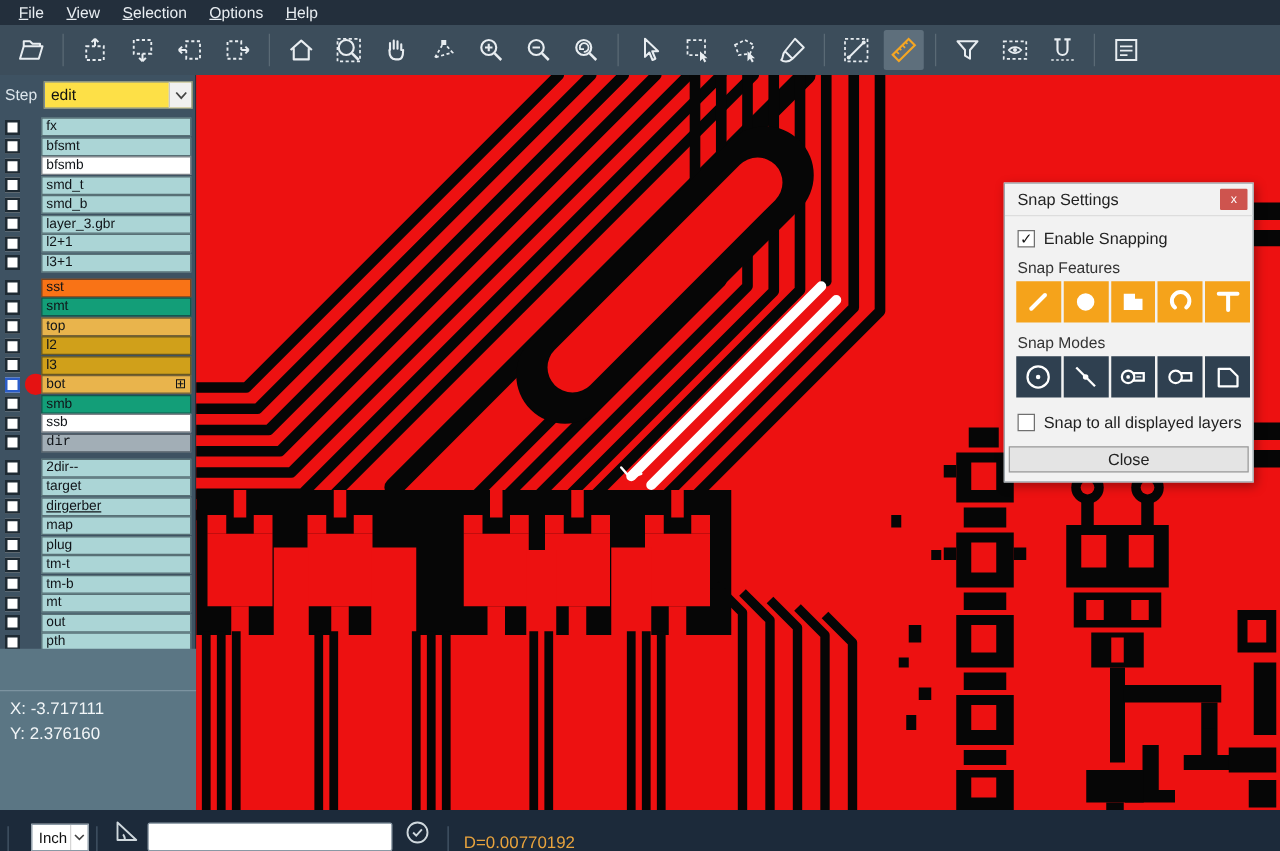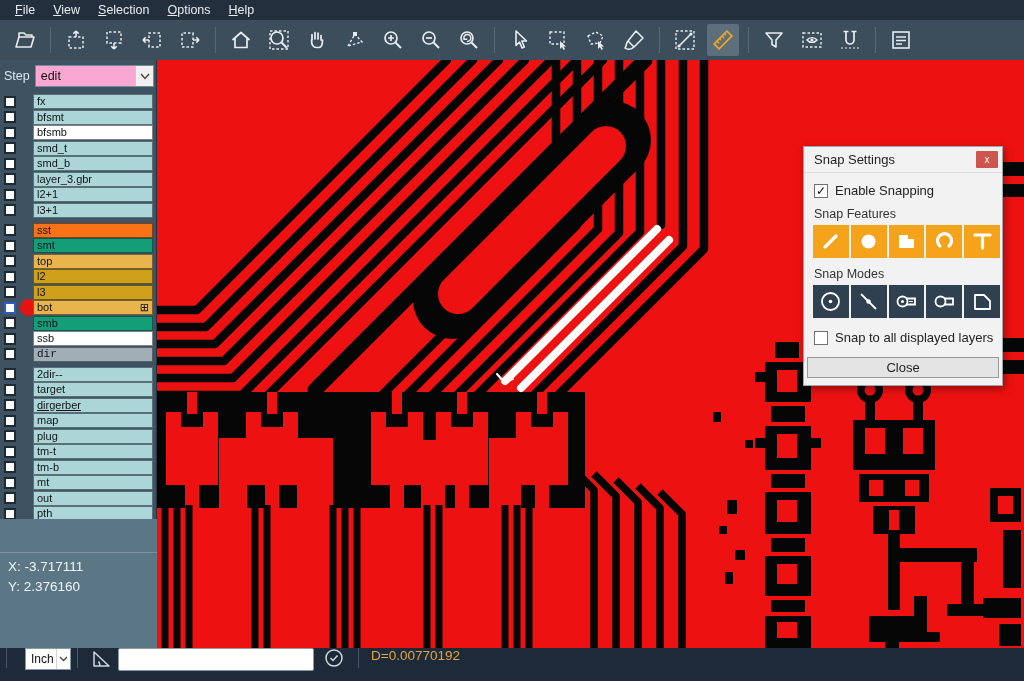--- a/index.html
+++ b/index.html
@@ -20,21 +20,21 @@
             justify-content:center; border-radius:2px; }
   .tb-btn.active { background:#5E6F7C; }
   .tb-sep { width:1px; height:26px; background:#5A6A75; margin:0 6px; }
   .tb-btn svg { display:block; }
 
   
   #sidebar { position:absolute; left:0; top:60px; width:157px; height:588px;
              background:#3E5262; border-right:1px solid #26333E; }
   #step-row { height:32px; display:flex; align-items:center; padding:0 2px 0 4px; }
   #step-label { color:#DDE6EC; font-size:12.5px; margin-right:5px; }
-  #step-select { flex:1; height:22px; background:#f9a8d4; border:1px solid #7A8A95;
+  #step-select { flex:1; height:22px; background:#fde047; border:1px solid #7A8A95;
                  display:flex; align-items:center; justify-content:space-between;
                  font-size:12.5px; color:#111; padding-left:5px; }
   #step-select .chev { width:18px; height:20px; display:flex; align-items:center;
                  justify-content:center; background:#F0F0F0; border-left:1px solid #C8C8C8; }
   #layer-list { padding-top:2px; }
   .layer-group { margin-bottom:5px; }
   .layer-row { height:15px; margin-bottom:0.5px; position:relative; display:flex; align-items:center; }
   .layer-cb { width:12px; height:12px; background:#FFFFFF; border:2px solid #1E2A33;
               margin-left:4px; }
   .layer-cb.active-cb { border:2px solid #2A5CC8; }
@@ -75,21 +75,21 @@
   .snap-btn { width:36px; height:33px; margin-right:2px; display:flex; align-items:center;
               justify-content:center; }
   .snap-btn.feature { background:#F5A31B; }
   .snap-btn.mode { background:#2F4050; }
   #snap-close-btn { margin:12px auto 0 auto; width:192px; height:21px; background:#E4E4E4;
                     border:1px solid #9A9A9A; display:flex; align-items:center; justify-content:center;
                     font-size:13px; color:#222; }
 
   
   #statusbar { position:absolute; left:0; top:648px; width:1024px; height:33px;
-               background:#1C2A3A; display:flex; align-items:flex-start; }
+               background:#1C2A3A; display:flex; align-items:flex-end; }
   .sb-sep { width:1px; height:20px; background:#46586A; margin:0 6px; }
   #unit-select { width:46px; height:22px; background:#fff; border:1px solid #8A99A5;
                  display:flex; align-items:center; justify-content:space-between;
                  font-size:12px; color:#111; padding-left:5px; margin-left:12px; }
   #unit-select .chev { width:14px; height:20px; display:flex; align-items:center;
                  justify-content:center; border-left:1px solid #D5D5D5; }
   #angle-icon { margin:0 6px; }
   #measure-input { width:196px; height:23px; background:#fff; border:1px solid #8A99A5;
                    border-radius:2px; font-size:12px; padding:0 4px; }
   #sync-icon { margin:0 8px 0 10px; }

